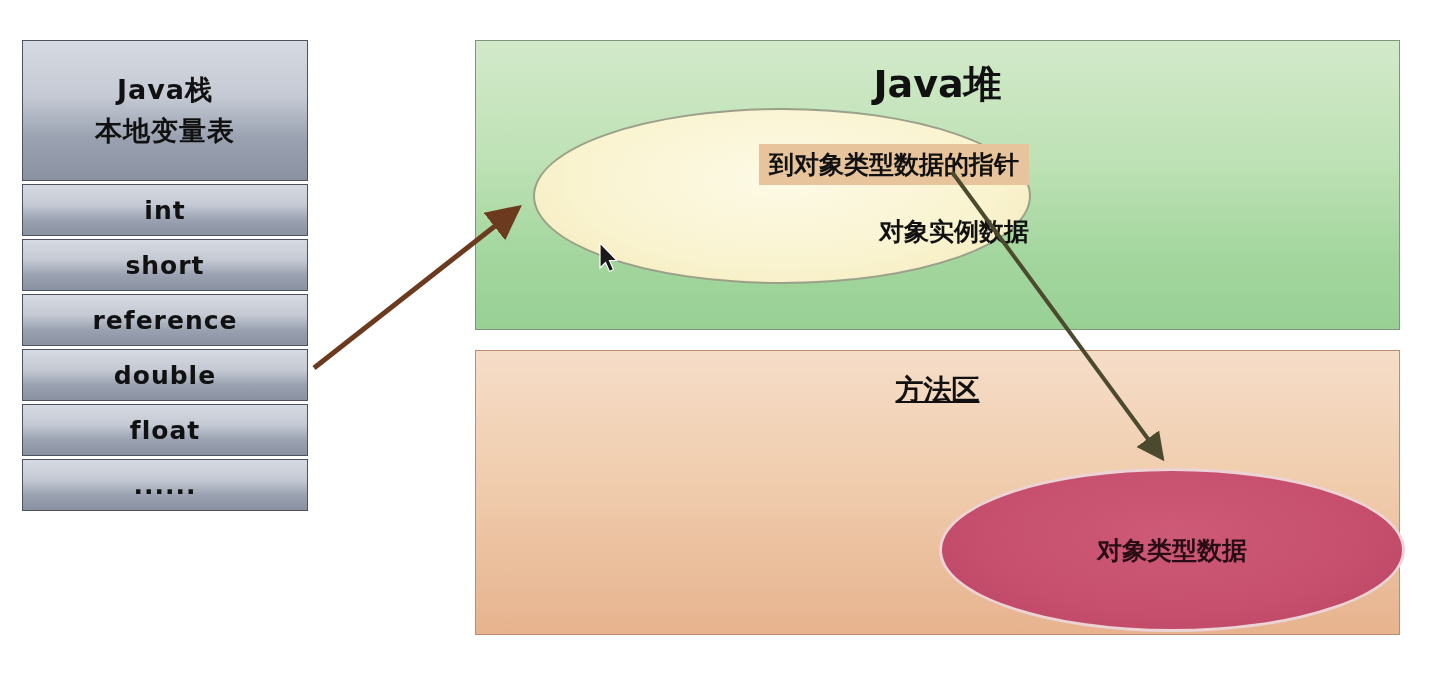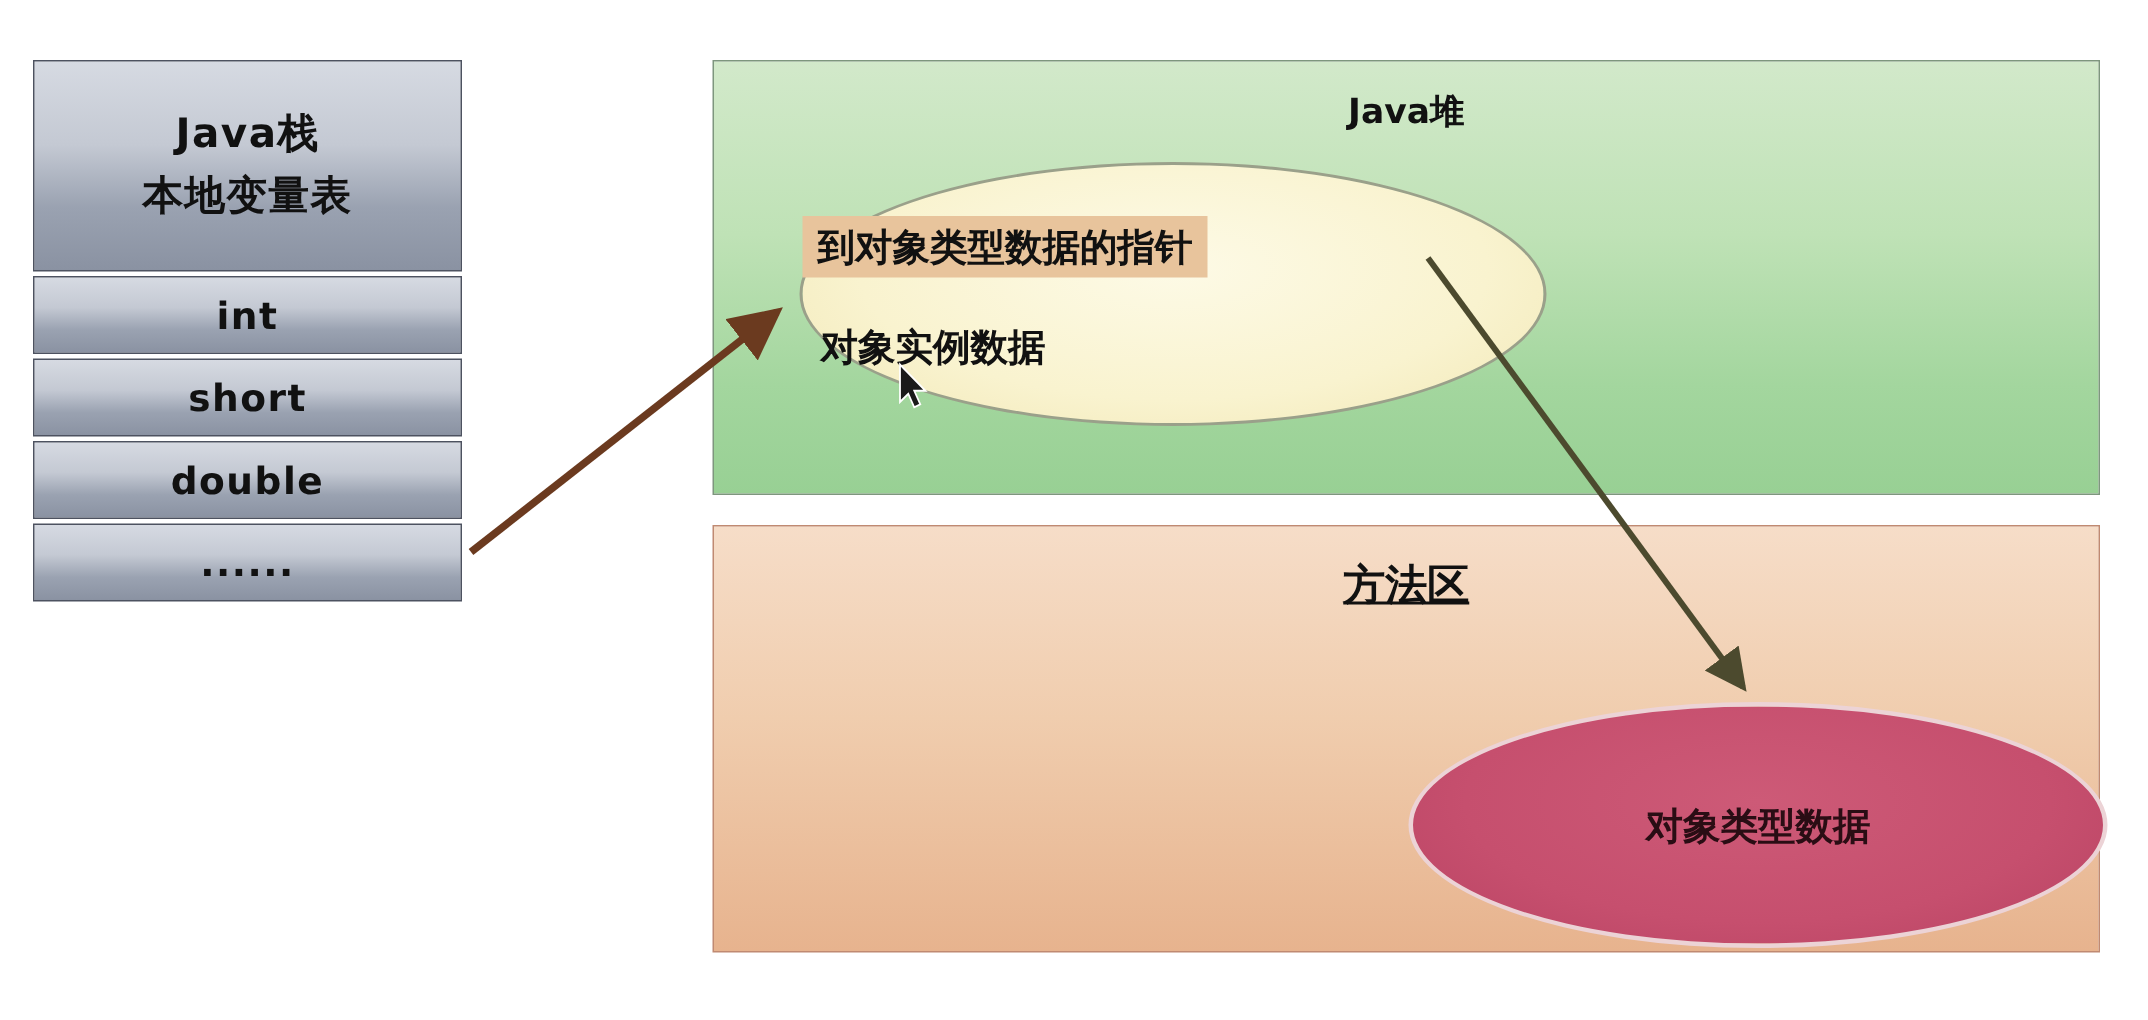--- a/index.html
+++ b/index.html
@@ -43,34 +43,34 @@
     left: 475px; top: 40px;
     width: 925px; height: 290px;
     box-sizing: border-box;
     border: 1px solid #7e967e;
     background: linear-gradient(180deg, #d2e9ca 0%, #bfe2b6 40%, #a3d69e 75%, #98d094 100%);
   }
   .heap-title {
     position: absolute;
     top: 18px; left: 0; right: 0;
     text-align: center;
-    font-size: 23px;
+    font-size: 38px;
     font-weight: bold;
     color: #111;
   }
   .heap-ellipse {
     position: absolute;
     left: 57px; top: 67px;
     width: 494px; height: 172px;
     border-radius: 50%;
     border: 2px solid #9aa08a;
     background: radial-gradient(ellipse at 50% 40%, #fdfae6 0%, #f9f3cf 60%, #f1e7b4 100%);
     display: flex;
     flex-direction: column;
-    align-items: flex-start;
+    align-items: flex-end;
     justify-content: center;
     gap: 30px;
   }
   .pointer-label {
     background: #e8c49c;
     padding: 4px 10px;
     font-size: 25px;
     font-weight: bold;
     color: #111;
   }
@@ -136,21 +136,23 @@
 
 <div class="canvas">
 
   <div class="stack">
     <div class="stack-cell stack-header">
       <span>Java栈</span>
       <span>本地变量表</span>
     </div>
     <div class="stack-cell stack-row">int</div>
     <div class="stack-cell stack-row">short</div>
+    <div class="stack-cell stack-row">reference</div>
     <div class="stack-cell stack-row">double</div>
+    <div class="stack-cell stack-row">float</div>
     <div class="stack-cell stack-row">......</div>
   </div>
 
   <div class="heap-box">
     <div class="heap-title">Java堆</div>
     <div class="heap-ellipse">
       <span class="pointer-label">到对象类型数据的指针</span>
       <span class="instance-label">对象实例数据</span>
     </div>
   </div>

